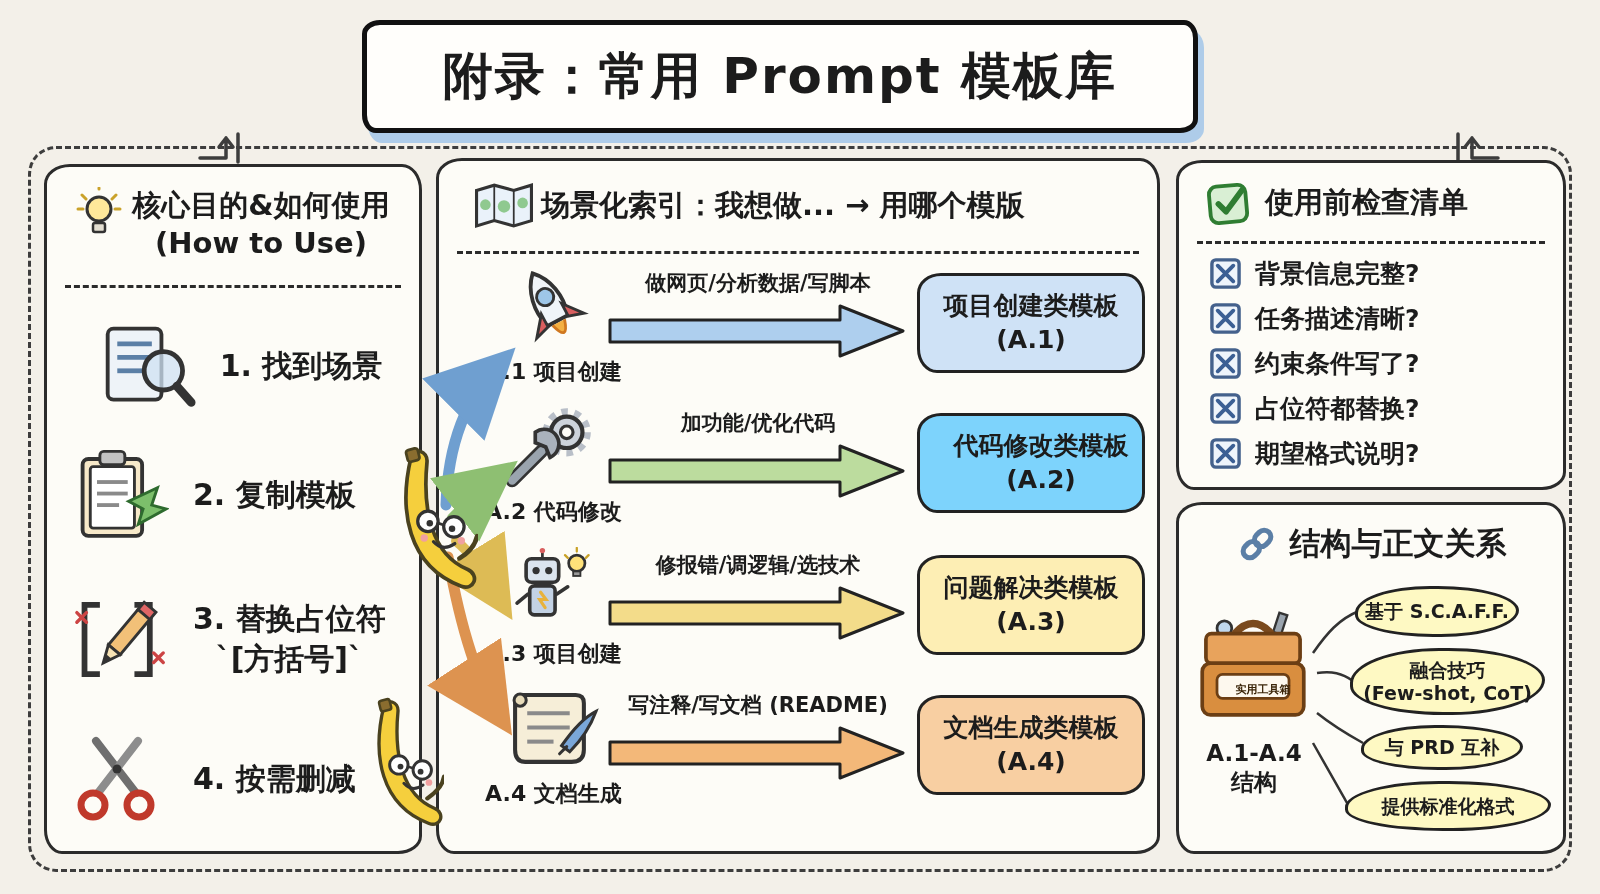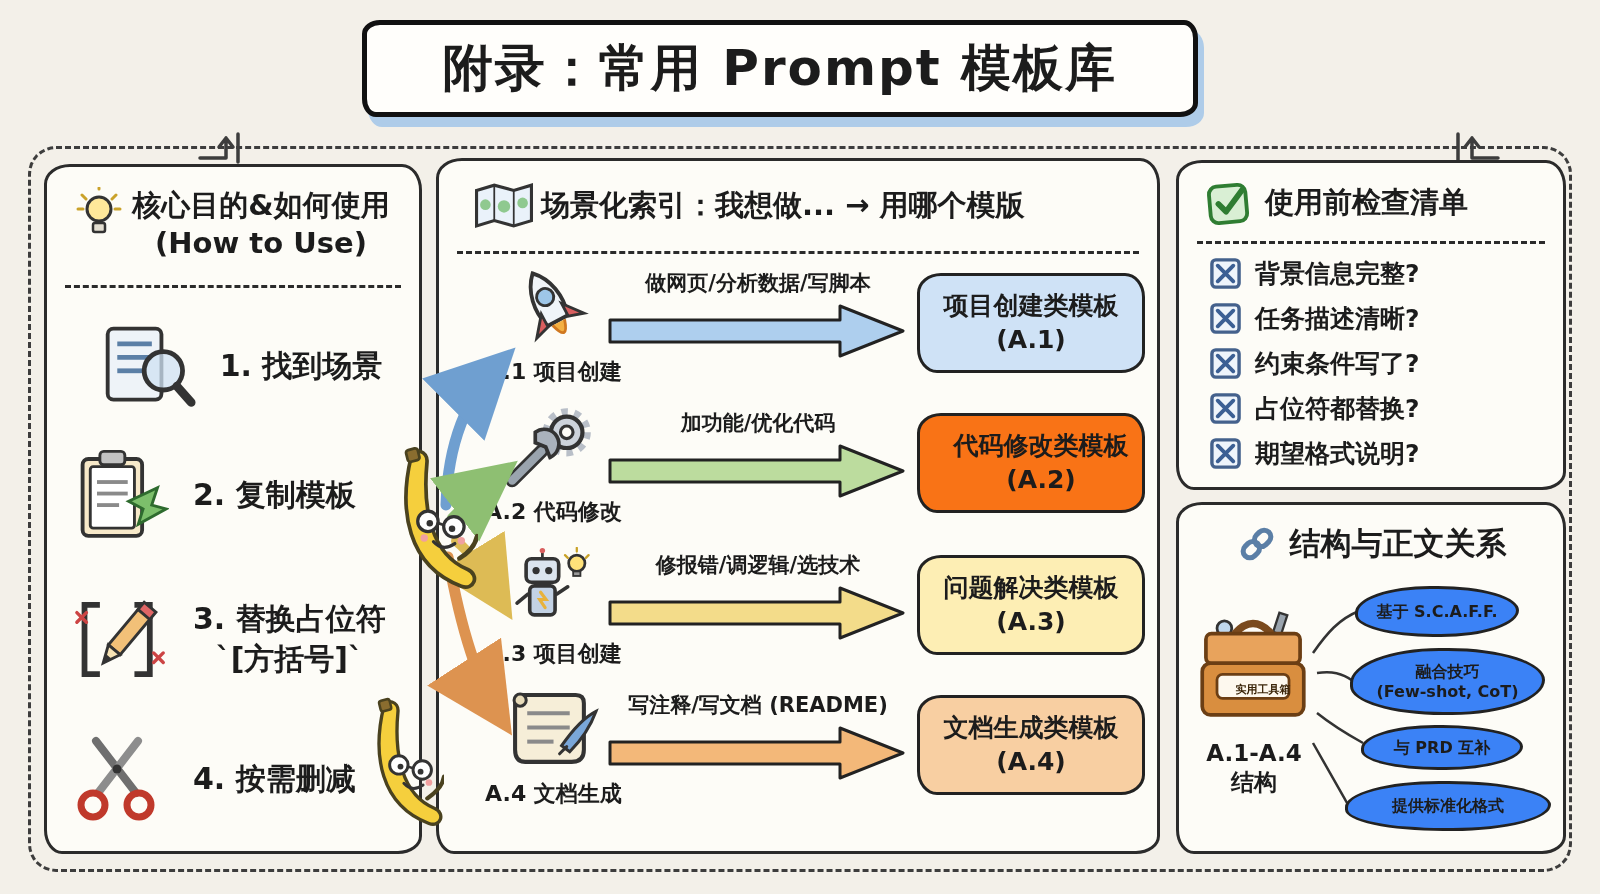--- a/index.html
+++ b/index.html
@@ -11,21 +11,21 @@
     color:#1c1c1c; font-weight:bold;
   }
   .sketch {
     background:#fdfcf7;
     border:3.5px solid #2b2b2b;
     border-radius:26px 20px 24px 18px / 20px 26px 18px 24px;
     position:absolute;
   }
   
   #title-box {
-    position:absolute; left:362px; top:20px; width:836px; height:97px;
+    position:absolute; left:362px; top:20px; width:836px; height:113px;
     background:#fffefb; border:5px solid #111;
     border-radius:18px 14px 18px 14px / 14px 18px 14px 18px;
     box-shadow:6px 10px 0 #aecce9;
     display:flex; align-items:center; justify-content:center;
     font-size:50px; letter-spacing:2px;
   }
   
   #outer-frame {
     position:absolute; left:28px; top:146px; width:1544px; height:726px;
     border:3px dashed #3d3d3d; border-radius:28px;
@@ -52,38 +52,38 @@
   .arrow-label { position:absolute; left:166px; top:4px; width:306px; text-align:center; font-size:21px; white-space:nowrap; }
   .flow-arrow { position:absolute; left:168px; top:36px; width:300px; height:60px; }
   .target-box {
     position:absolute; left:478px; top:8px; width:228px; height:100px;
     border:3.5px solid #222;
     border-radius:24px 20px 24px 20px / 20px 24px 20px 24px;
     display:flex; flex-direction:column; align-items:center; justify-content:center;
     font-size:25px; line-height:1.35; text-align:center;
   }
   .tb-blue { background:#cfe2f6; } .ar-blue { fill:#aecfee; }
-  .tb-green { background:#f97316;padding-left:20px; } .ar-green { fill:#bcdc9e; }
+  .tb-green { background:#7dd3fc;padding-left:20px; } .ar-green { fill:#bcdc9e; }
   .tb-yellow { background:#fdeeb4; } .ar-yellow { fill:#f3dc8a; }
   .tb-orange { background:#f8cfa2; } .ar-orange { fill:#f3b879; }
   .flow-arrow path { stroke:#222; stroke-width:3; stroke-linejoin:round; }
   
   #checklist-panel { left:1176px; top:160px; width:390px; height:330px; }
   .cp-header { position:absolute; top:16px; left:26px; display:flex; align-items:center; gap:12px; font-size:29px; }
   .cp-divider { top:78px; }
   .check-item { position:absolute; left:30px; display:flex; align-items:center; gap:13px; font-size:25px; }
   .check-item svg { width:33px; height:33px; flex:0 0 33px; }
   
   #structure-panel { left:1176px; top:502px; width:390px; height:352px; }
   .sp-header { position:absolute; top:18px; left:0; right:0; display:flex; align-items:center; justify-content:center; gap:12px; font-size:31px; }
   .bubble {
-    position:absolute; background:#3b82f6; border:3px solid #222;
+    position:absolute; background:#fef9c3; border:3px solid #222;
     border-radius:48% 52% 50% 50% / 55% 50% 55% 45%;
     display:flex; flex-direction:column; align-items:center; justify-content:center;
-    text-align:center; font-size:16px; line-height:1.2;
+    text-align:center; font-size:19px; line-height:1.2;
   }
   .bubble-l2:empty { display:none; }
   .toolbox-caption { position:absolute; left:8px; top:234px; width:134px; text-align:center; font-size:23px; line-height:1.25; }
   .toolbox-plaque { position:absolute; left:36px; top:172px; width:96px; height:24px; display:flex; align-items:center; justify-content:center; font-size:11px; color:#3a2408; }
   
   #fan-arrows, .banana { position:absolute; pointer-events:none; z-index:6; }
 </style>
 </head>
 <body>
 

